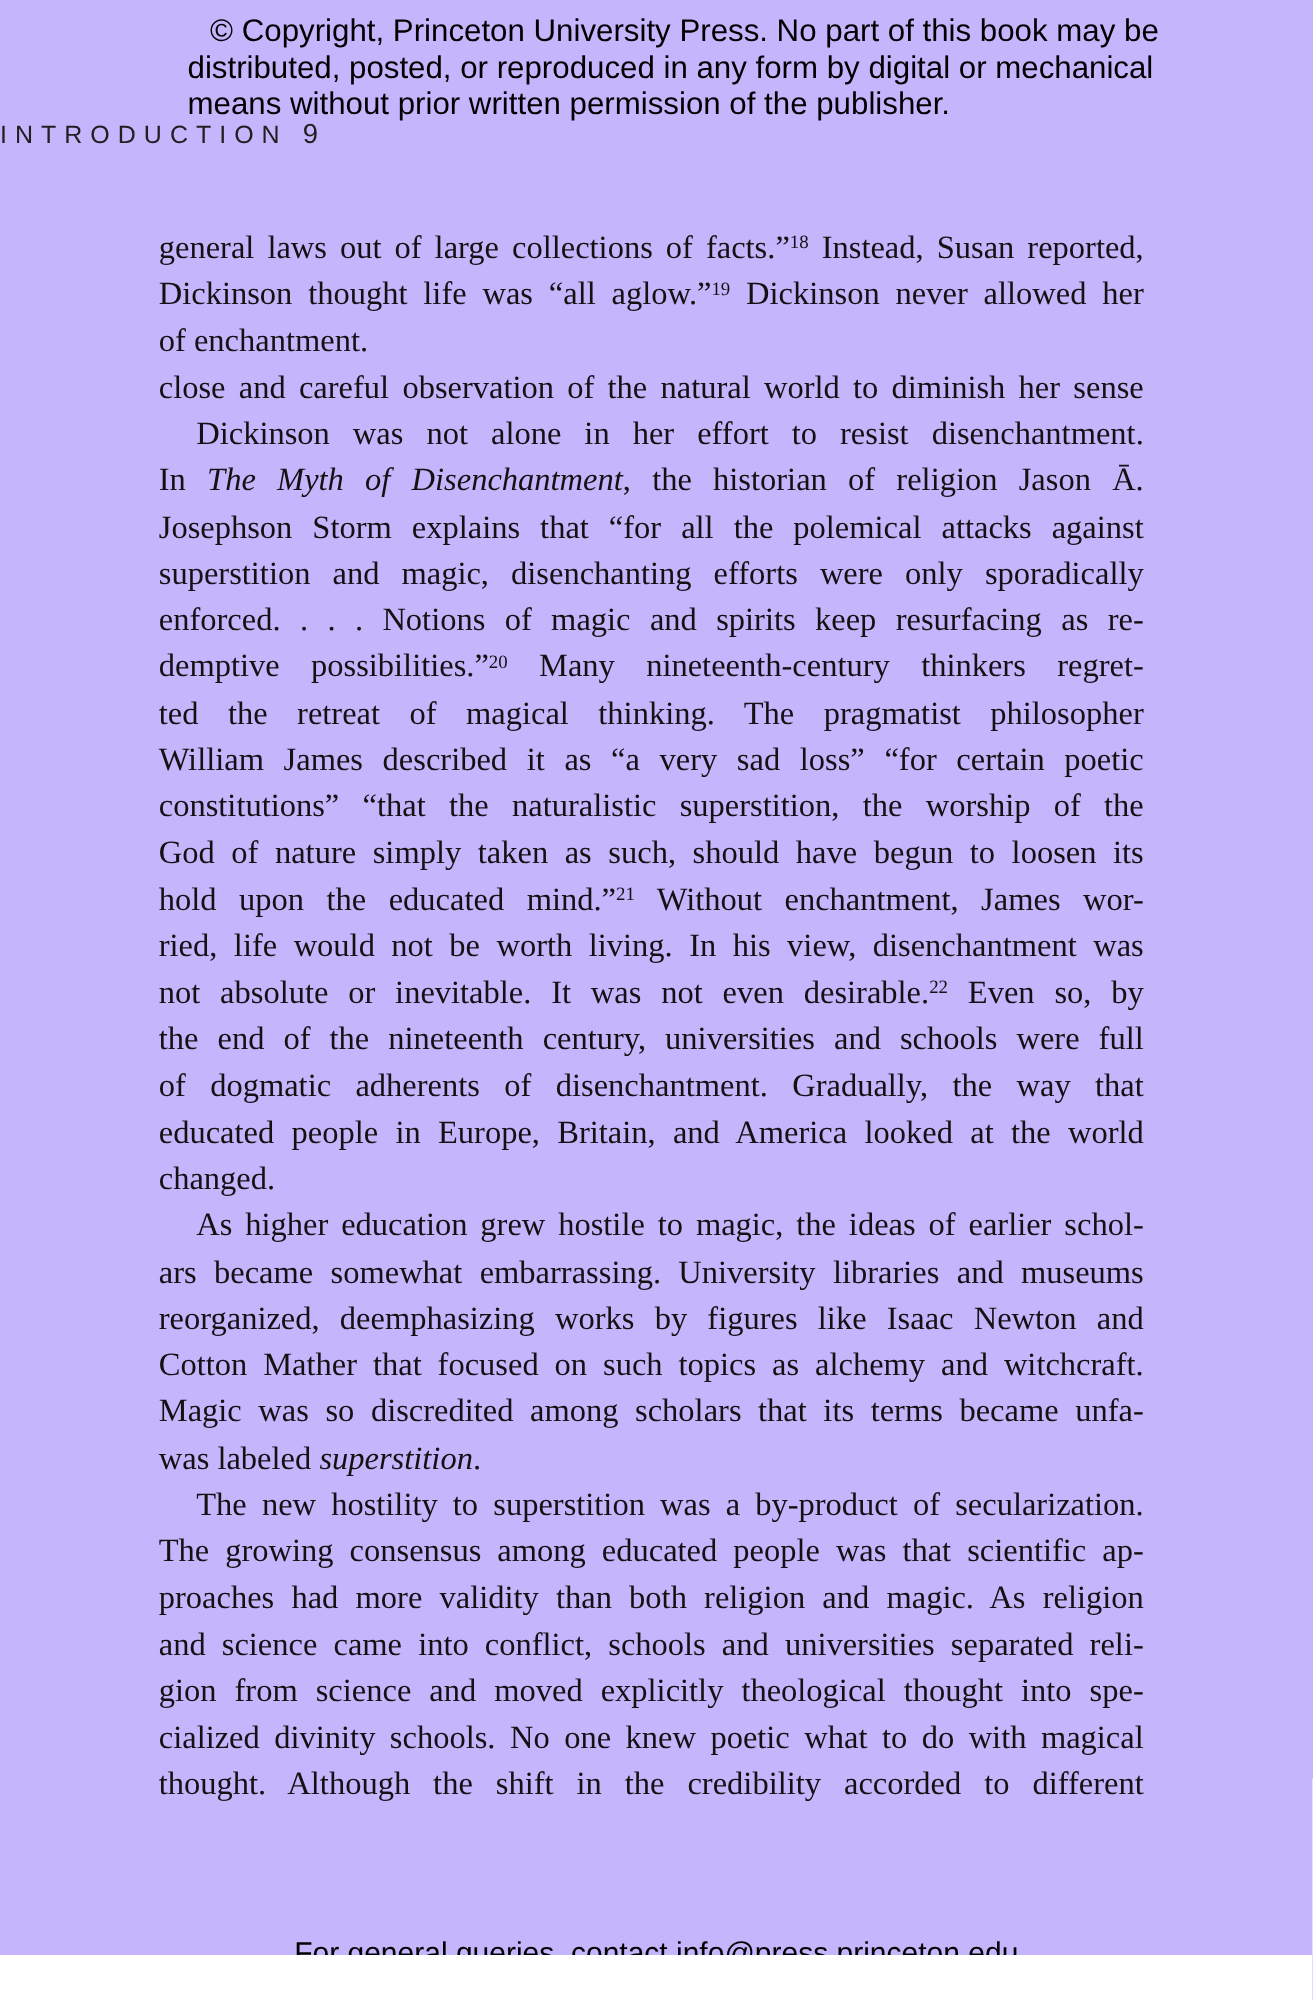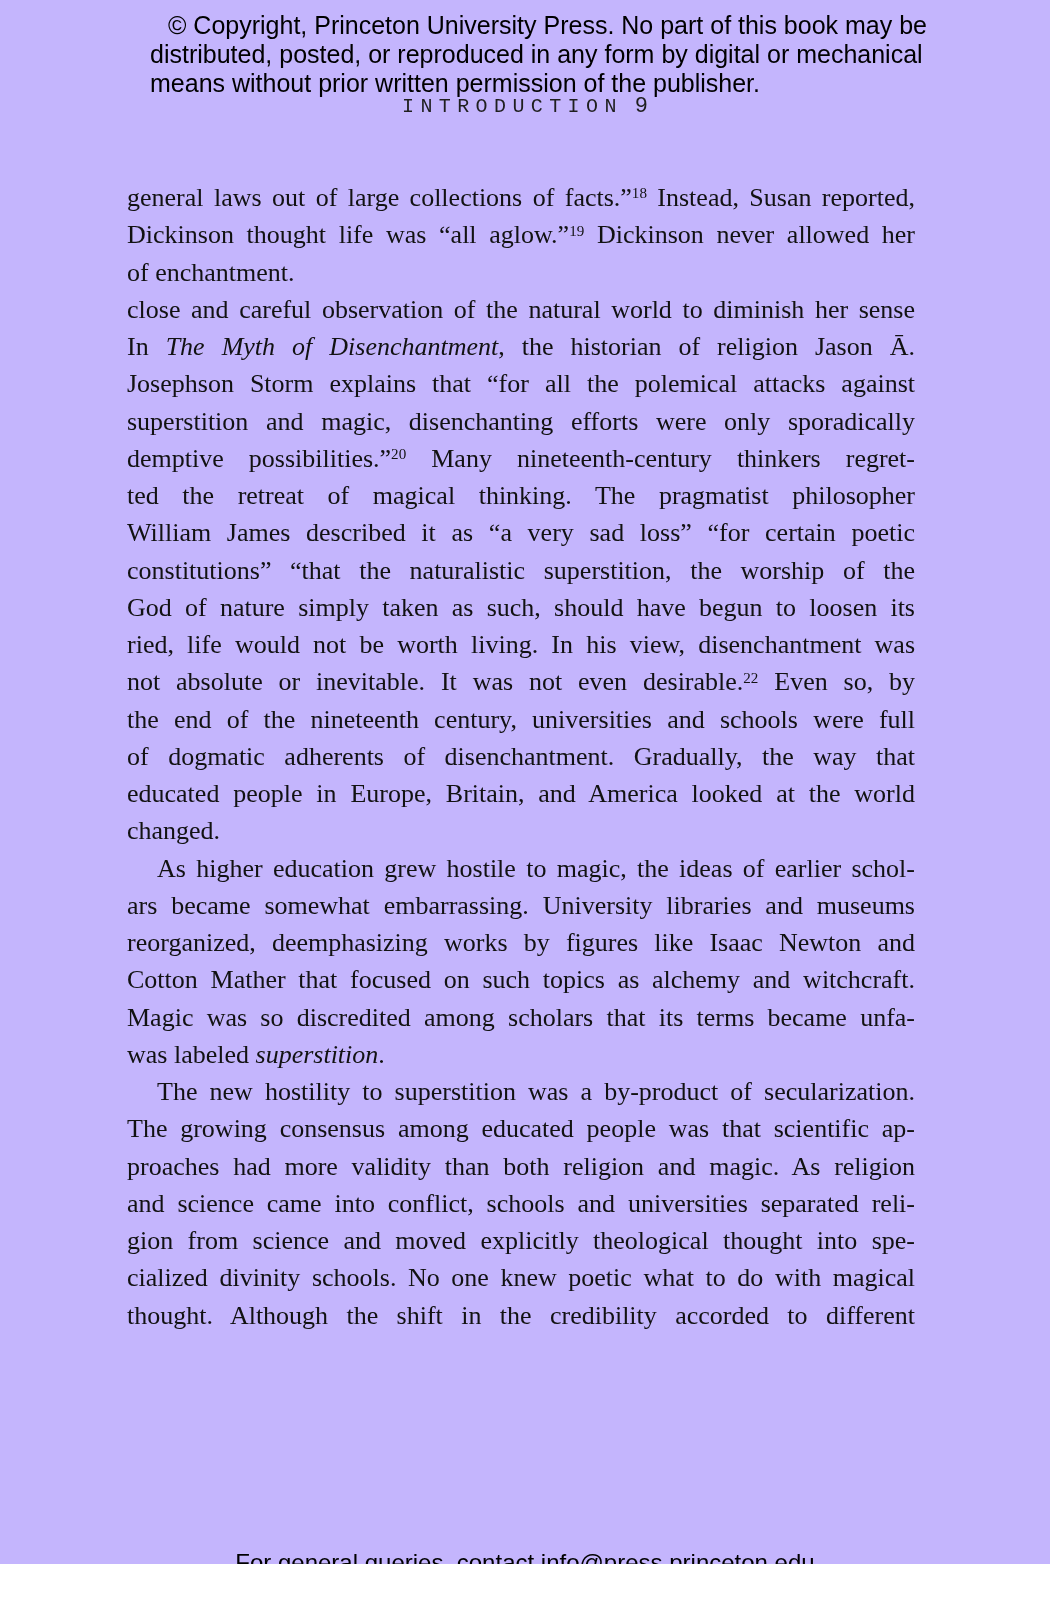--- a/index.html
+++ b/index.html
@@ -18,22 +18,22 @@
     font-size: 25px;
     line-height: 29px;
     color: #000000;
   }
   .copyright .c1 { text-indent: 18px; }
   .running-head {
     position: absolute;
     left: 0;
     top: 94px;
     width: 1050px;
-    text-align: center;
-    font-family: Liberation Mono, monospace;
+    text-align: left;
+    font-family: Liberation Sans, sans-serif;
     color: #1f1f1f;
     white-space: nowrap;
   }
   .running-head .title { font-size: 20px; letter-spacing: 0.32em; }
   .running-head .pagenum { font-size: 22px; margin-left: 12px; }
   .body-text {
     position: absolute;
     left: 127px;
     top: 147px;
     width: 788px;
@@ -80,28 +80,31 @@
 
   <div class="running-head">
     <span class="title">INTRODUCTION</span><span class="pagenum">9</span>
   </div>
 
   <main class="body-text">
       <div class="body-line"><span>general laws out of large collections of facts.”</span><span class="sup">18</span><span> Instead, Susan reported,</span></div>
       <div class="body-line"><span>Dickinson thought life was “all aglow.”</span><span class="sup">19</span><span> Dickinson never allowed her</span></div>
       <div class="body-line last"><span>of enchantment.</span></div>
       <div class="body-line"><span>close and careful observation of the natural world to diminish her sense</span></div>
+      <div class="body-line indent"><span>Dickinson was not alone in her effort to resist disenchantment.</span></div>
       <div class="body-line"><span>In </span><span class="italic">The Myth of Disenchantment</span><span>, the historian of religion Jason Ā.</span></div>
       <div class="body-line"><span>Josephson Storm explains that “for all the polemical attacks against</span></div>
       <div class="body-line"><span>superstition and magic, disenchanting efforts were only sporadically</span></div>
+      <div class="body-line"><span>enforced. . . . Notions of magic and spirits keep resurfacing as re-</span></div>
       <div class="body-line"><span>demptive possibilities.”</span><span class="sup">20</span><span> Many nineteenth-century thinkers regret-</span></div>
       <div class="body-line"><span>ted the retreat of magical thinking. The pragmatist philosopher</span></div>
       <div class="body-line"><span>William James described it as “a very sad loss” “for certain poetic</span></div>
       <div class="body-line"><span>constitutions” “that the naturalistic superstition, the worship of the</span></div>
       <div class="body-line"><span>God of nature simply taken as such, should have begun to loosen its</span></div>
+      <div class="body-line"><span>hold upon the educated mind.”</span><span class="sup">21</span><span> Without enchantment, James wor-</span></div>
       <div class="body-line"><span>ried, life would not be worth living. In his view, disenchantment was</span></div>
       <div class="body-line"><span>not absolute or inevitable. It was not even desirable.</span><span class="sup">22</span><span> Even so, by</span></div>
       <div class="body-line"><span>the end of the nineteenth century, universities and schools were full</span></div>
       <div class="body-line"><span>of dogmatic adherents of disenchantment. Gradually, the way that</span></div>
       <div class="body-line"><span>educated people in Europe, Britain, and America looked at the world</span></div>
       <div class="body-line last"><span>changed.</span></div>
       <div class="body-line indent"><span>As higher education grew hostile to magic, the ideas of earlier schol-</span></div>
       <div class="body-line"><span>ars became somewhat embarrassing. University libraries and museums</span></div>
       <div class="body-line"><span>reorganized, deemphasizing works by figures like Isaac Newton and</span></div>
       <div class="body-line"><span>Cotton Mather that focused on such topics as alchemy and witchcraft.</span></div>

